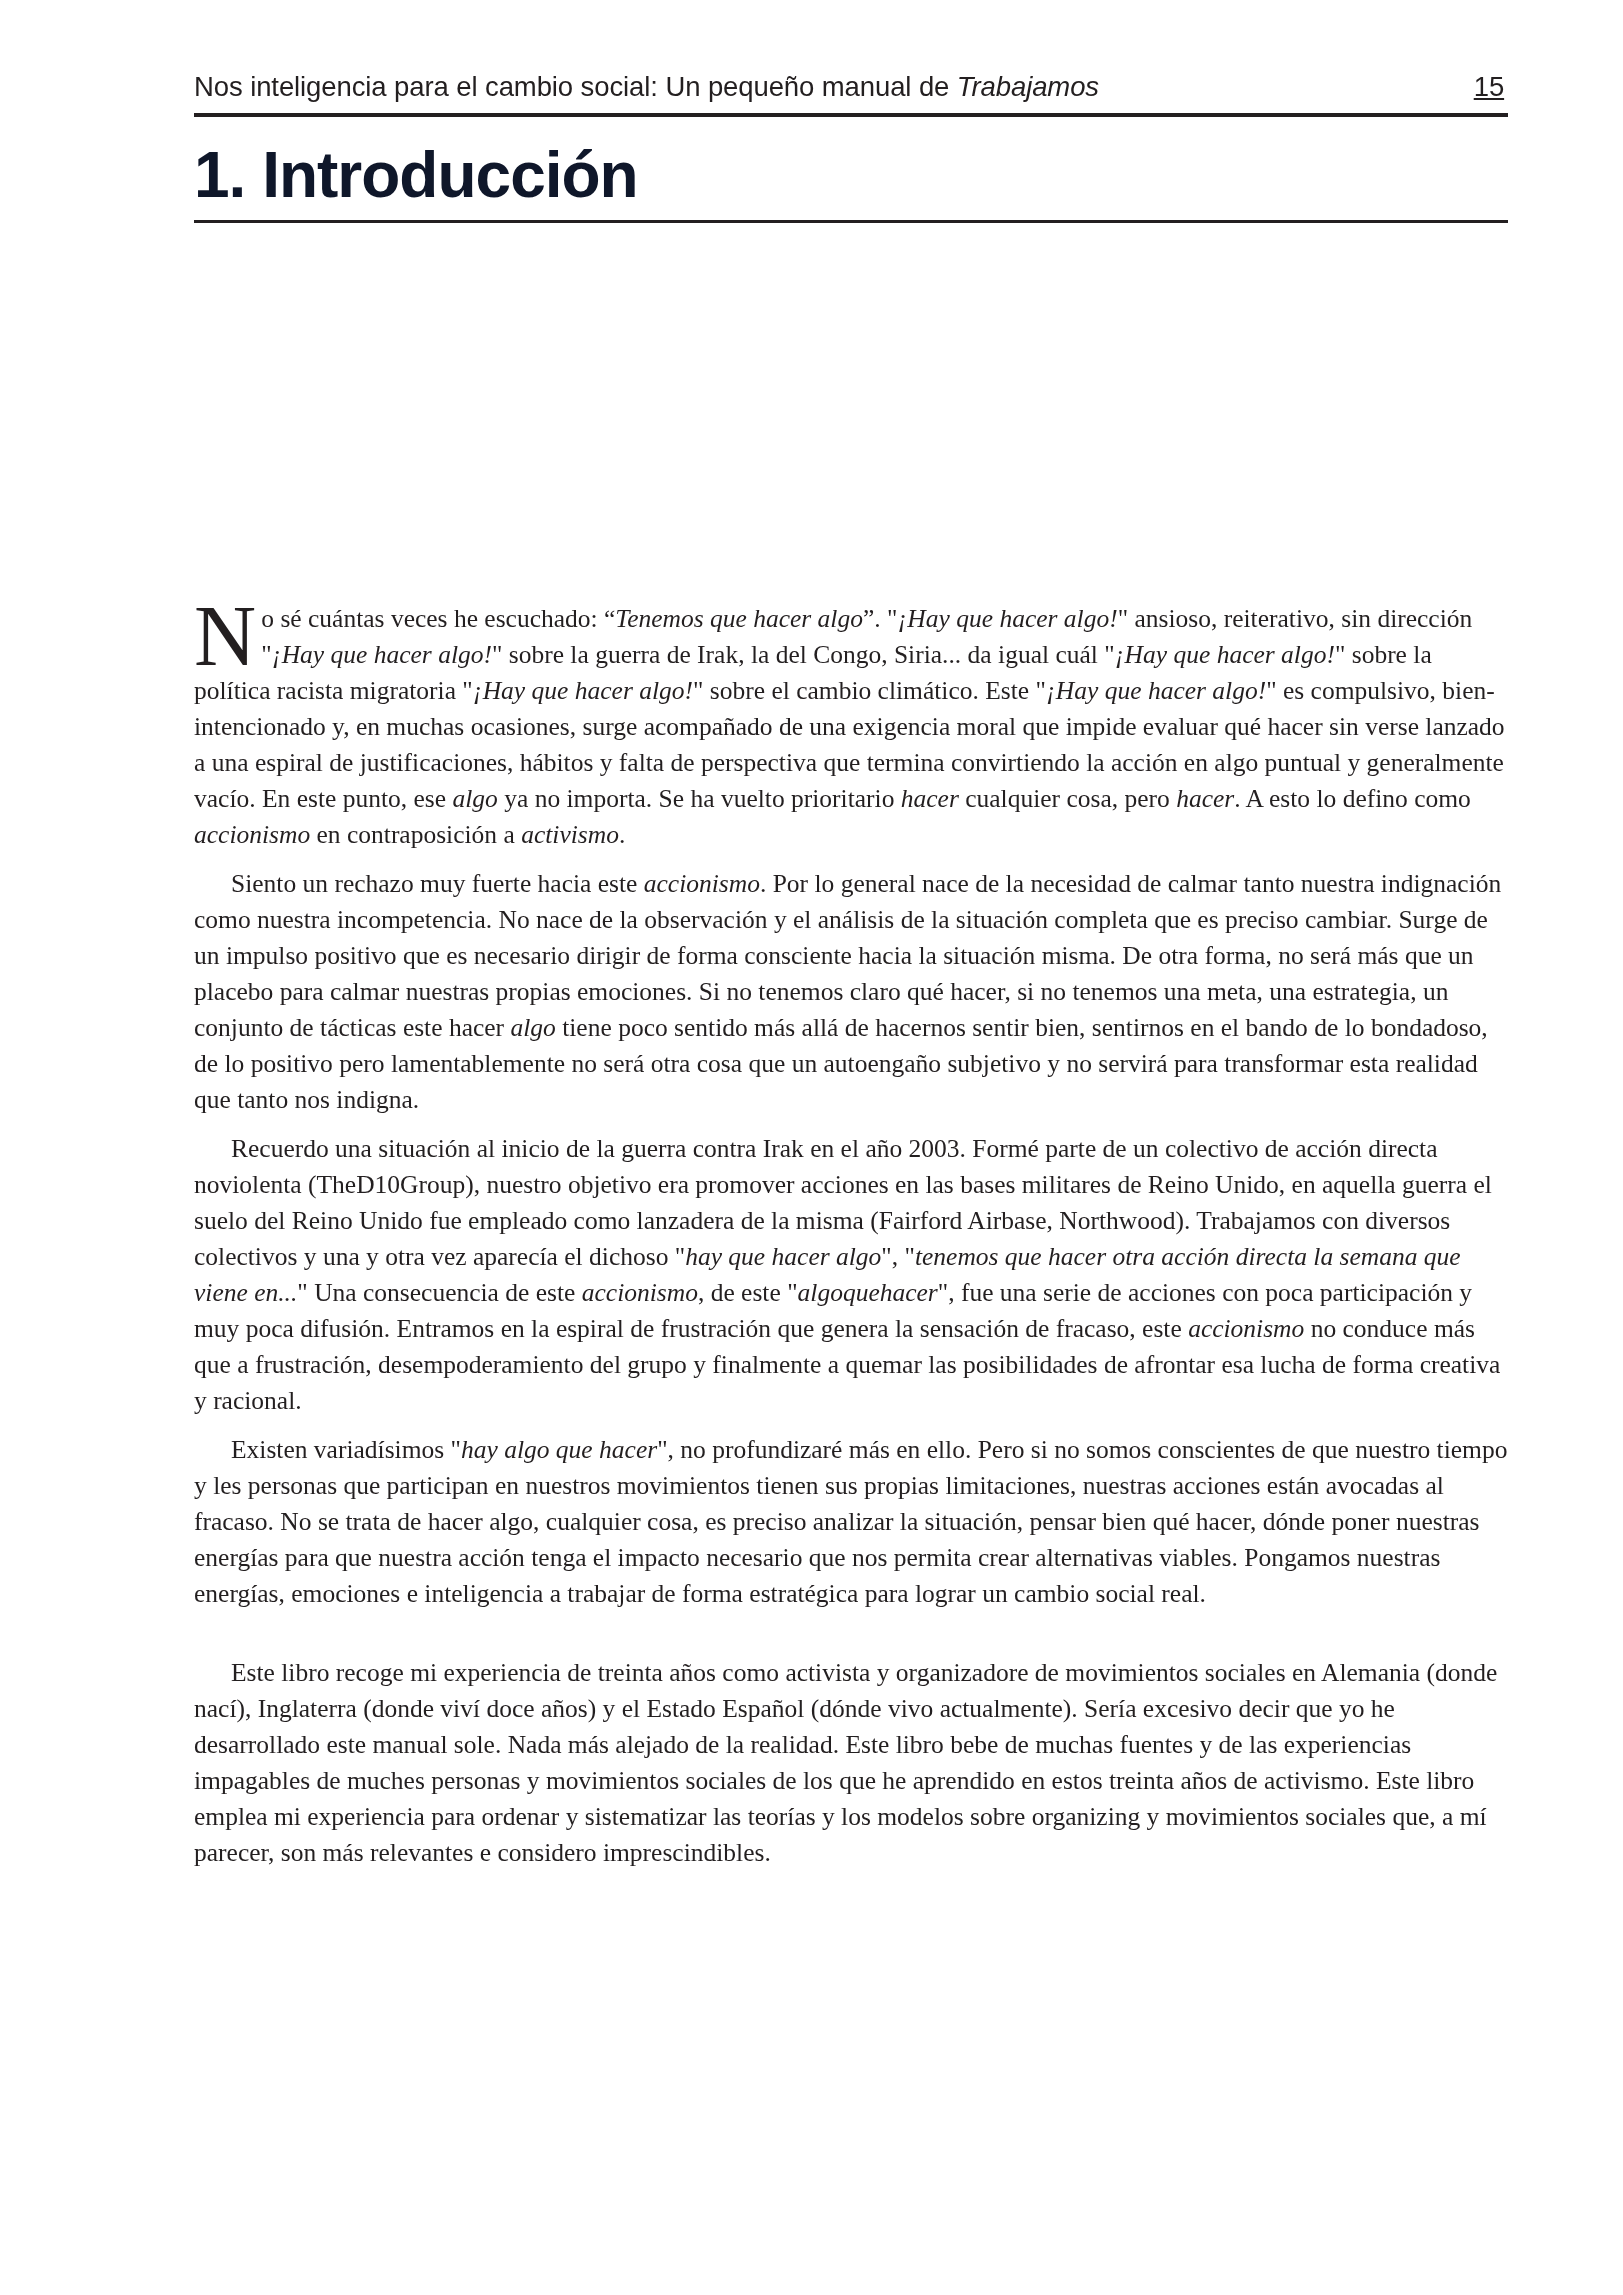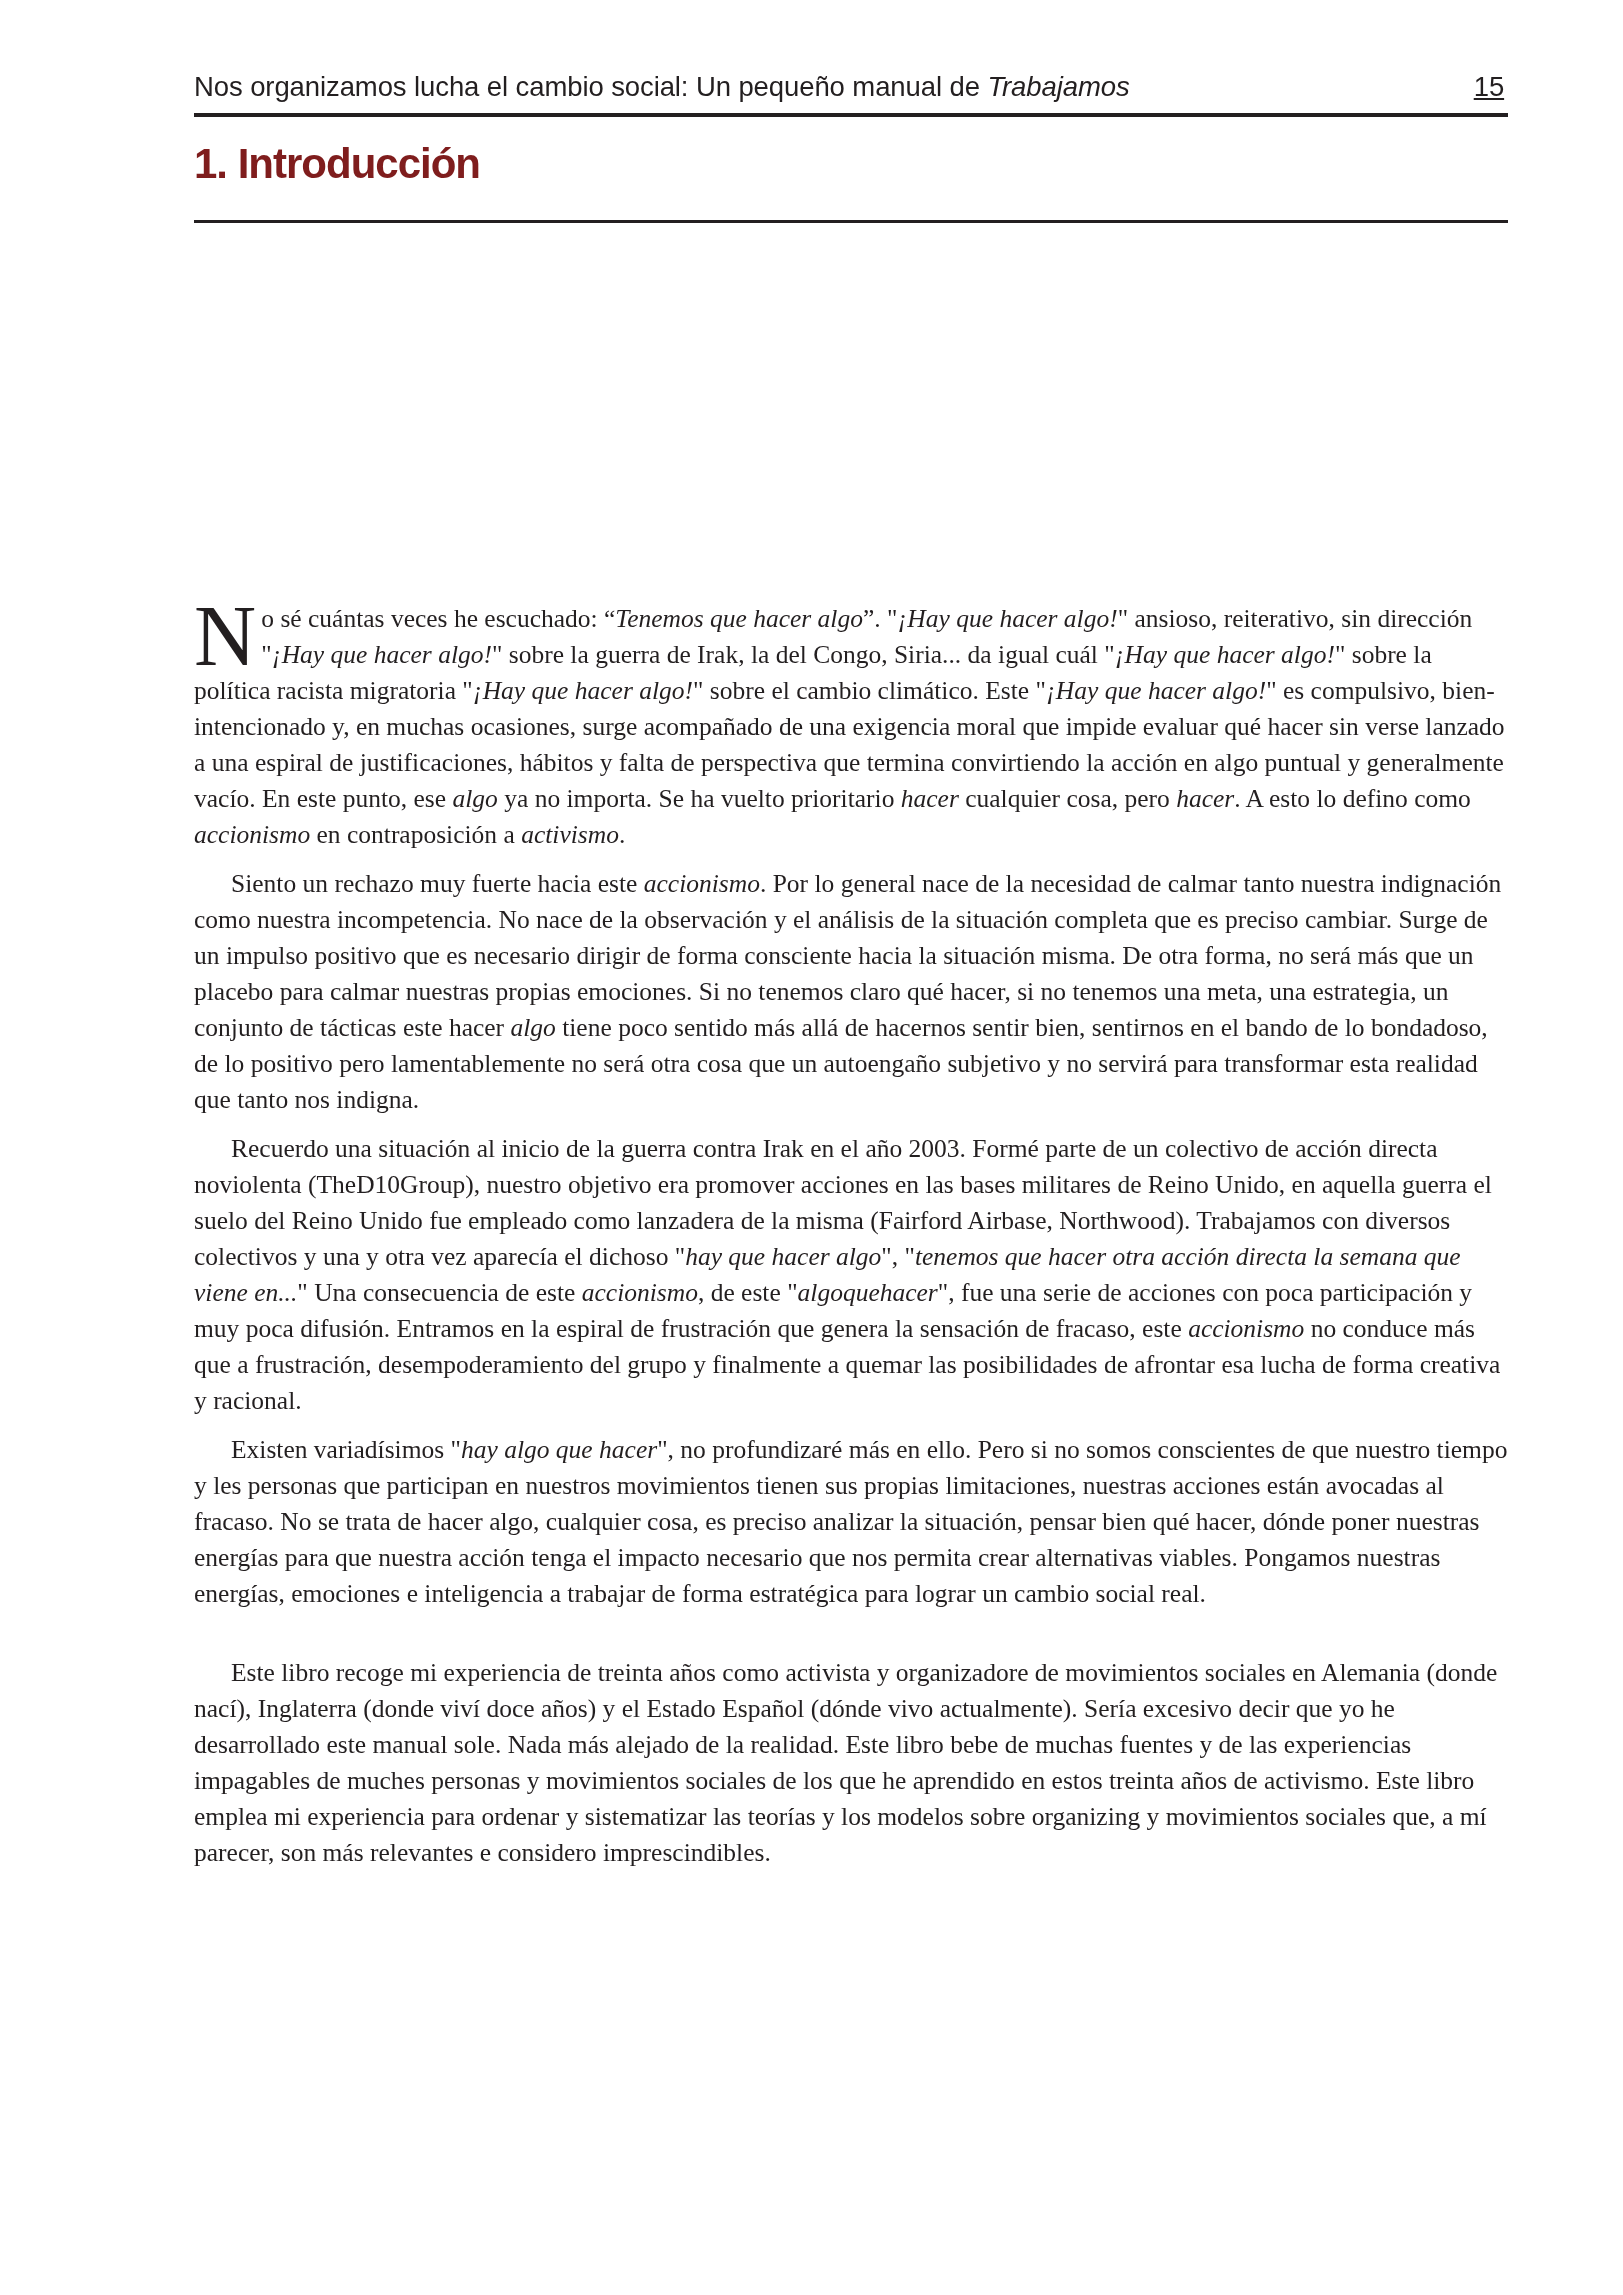--- a/index.html
+++ b/index.html
@@ -54,23 +54,23 @@
       width: 1314px;
       height: 3.9px;
       background: #231f20;
     }
     .chapter-title {
       position: absolute;
       top: 143px;
       left: 0;
       margin: 0;
       font-family: "Liberation Sans", sans-serif;
-      font-size: 42px;
+      font-size: 64px;
       font-weight: 700;
-      color: #7f1d1d;
+      color: #0f172a;
       letter-spacing: -1px;
       line-height: 1;
       white-space: nowrap;
     }
     .title-rule {
       position: absolute;
       top: 220px;
       left: 0;
       width: 1314px;
       height: 3.3px;
@@ -110,21 +110,21 @@
       padding: 0;
       color: #231f20;
     }
   </style>
 </head>
 <body>
 
 <div class="page">
 
   <div class="running-header">
-    <span class="header-title"><span>Nos organizamos lucha el cambio social: Un pequeño manual de </span><em>Trabajamos</em></span>
+    <span class="header-title"><span>Nos inteligencia para el cambio social: Un pequeño manual de </span><em>Trabajamos</em></span>
     <span class="page-number">15</span>
   </div>
   <div class="header-rule"></div>
 
   <h1 class="chapter-title">1. Introducción</h1>
   <div class="title-rule"></div>
 
   <div class="body-text">
     <p class="first"><span class="drop-cap">N</span><span>o sé cuántas veces he escuchado: “</span><em>Tenemos que hacer algo</em><span>”. "</span><em>¡Hay que hacer algo!</em><span>" ansioso, reiterativo, sin dirección "</span><em>¡Hay que hacer algo!</em><span>" sobre la guerra de Irak, la del Congo, Siria... da igual cuál "</span><em>¡Hay que hacer algo!</em><span>" sobre la política racista migratoria "</span><em>¡Hay que hacer algo!</em><span>" sobre el cambio climático. Este "</span><em>¡Hay que hacer algo!</em><span>" es compulsivo, bien-intencionado y, en muchas ocasiones, surge acompañado de una exigencia moral que impide evaluar qué hacer sin verse lanzado a una espiral de justificaciones, hábitos y falta de perspectiva que termina convirtiendo la acción en algo puntual y generalmente vacío. En este punto, ese </span><em>algo</em><span> ya no importa. Se ha vuelto prioritario </span><em>hacer</em><span> cualquier cosa, pero </span><em>hacer</em><span>. A esto lo defino como </span><em>accionismo</em><span> en contraposición a </span><em>activismo</em><span>.</span></p>
     <p><span>Siento un rechazo muy fuerte hacia este </span><em>accionismo</em><span>. Por lo general nace de la necesidad de calmar tanto nuestra indignación como nuestra incompetencia. No nace de la observación y el análisis de la situación completa que es preciso cambiar. Surge de un impulso positivo que es necesario dirigir de forma consciente hacia la situación misma. De otra forma, no será más que un placebo para calmar nuestras propias emociones. Si no tenemos claro qué hacer, si no tenemos una meta, una estrategia, un conjunto de tácticas este hacer </span><em>algo</em><span> tiene poco sentido más allá de hacernos sentir bien, sentirnos en el bando de lo bondadoso, de lo positivo pero lamentablemente no será otra cosa que un autoengaño subjetivo y no servirá para transformar esta realidad que tanto nos indigna.</span></p>

